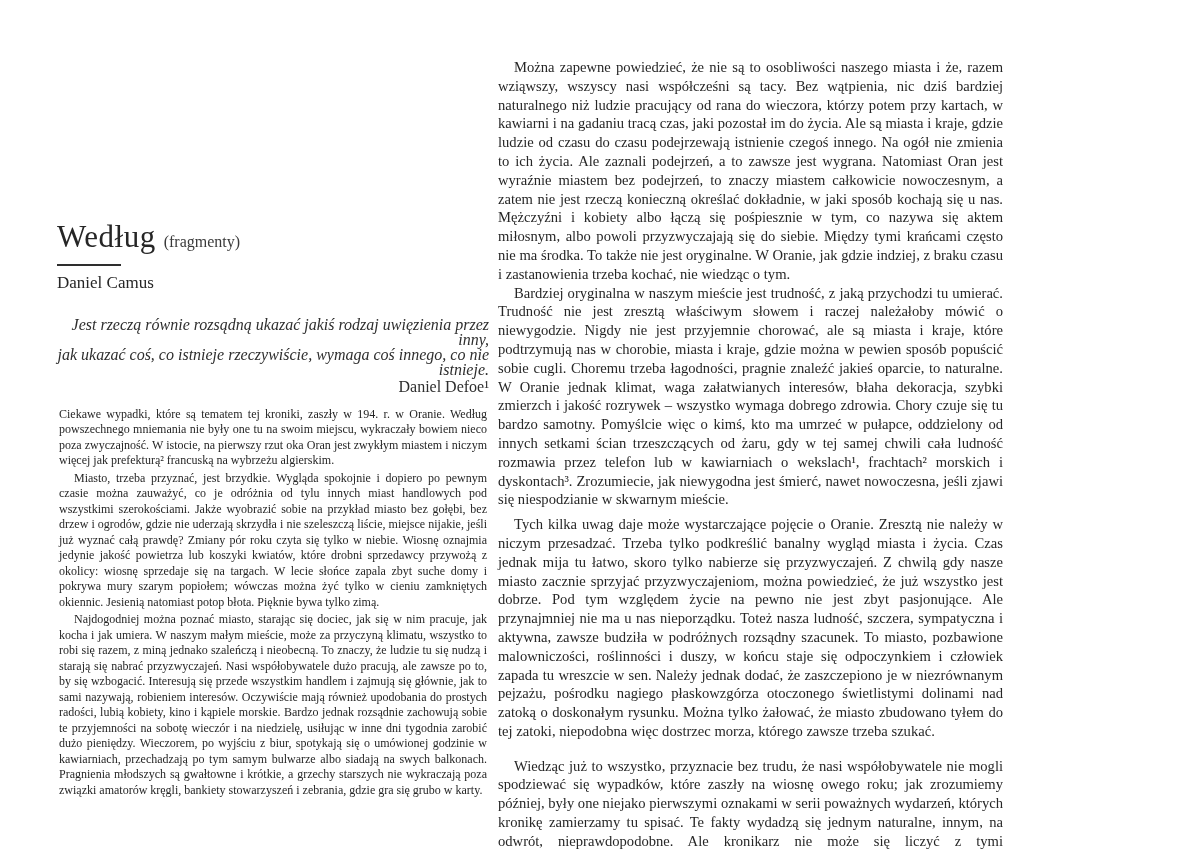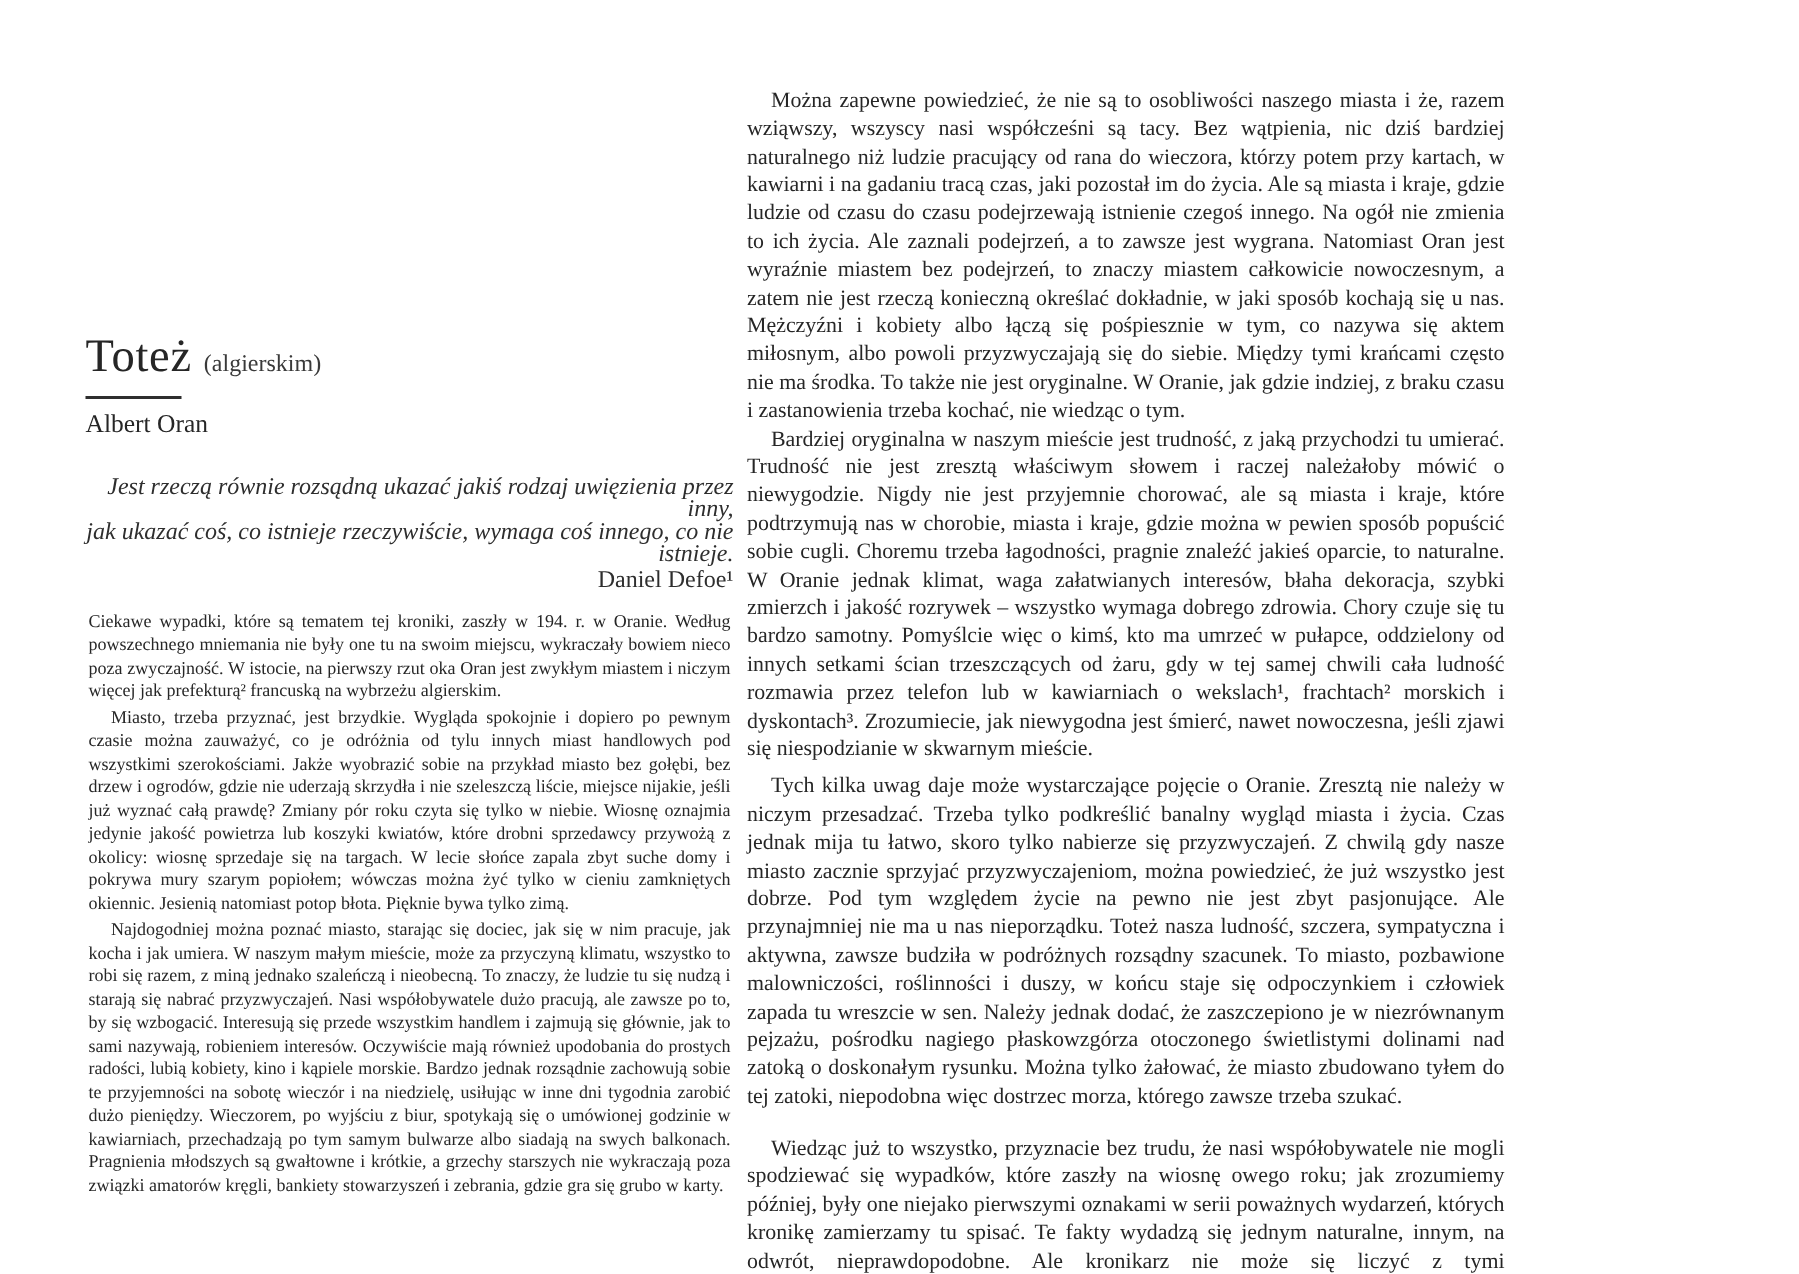--- a/index.html
+++ b/index.html
@@ -92,25 +92,25 @@
   .right-page p.gap-sm { margin-top: 6px; }
   .right-page p.gap-md { margin-top: 16px; }
 </style>
 </head>
 <body>
 
 <div class="spread">
 
   <div class="left-page">
     <h1 class="title-line">
-      <span class="title-main">Toteż</span>
-      <span class="title-suffix">(algierskim)</span>
+      <span class="title-main">Według</span>
+      <span class="title-suffix">(fragmenty)</span>
     </h1>
     <div class="title-divider"></div>
-    <div class="author">Albert Oran</div>
+    <div class="author">Daniel Camus</div>
 
     <div class="epigraph">
       <div>Jest rzeczą równie rozsądną ukazać jakiś rodzaj uwięzienia przez inny,</div>
       <div>jak ukazać coś, co istnieje rzeczywiście, wymaga coś innego, co nie istnieje.</div>
       <div class="attribution">Daniel Defoe¹</div>
     </div>
 
     <div class="body-text">
       <p class="no-indent">Ciekawe wypadki, które są tematem tej kroniki, zaszły w 194. r. w Oranie. Według powszechnego mniemania nie były one tu na swoim miejscu, wykraczały bowiem nieco poza zwyczajność. W istocie, na pierwszy rzut oka Oran jest zwykłym miastem i niczym więcej jak prefekturą² francuską na wybrzeżu algierskim.</p>
       <p>Miasto, trzeba przyznać, jest brzydkie. Wygląda spokojnie i dopiero po pewnym czasie można zauważyć, co je odróżnia od tylu innych miast handlowych pod wszystkimi szerokościami. Jakże wyobrazić sobie na przykład miasto bez gołębi, bez drzew i ogrodów, gdzie nie uderzają skrzydła i nie szeleszczą liście, miejsce nijakie, jeśli już wyznać całą prawdę? Zmiany pór roku czyta się tylko w niebie. Wiosnę oznajmia jedynie jakość powietrza lub koszyki kwiatów, które drobni sprzedawcy przywożą z okolicy: wiosnę sprzedaje się na targach. W lecie słońce zapala zbyt suche domy i pokrywa mury szarym popiołem; wówczas można żyć tylko w cieniu zamkniętych okiennic. Jesienią natomiast potop błota. Pięknie bywa tylko zimą.</p>

